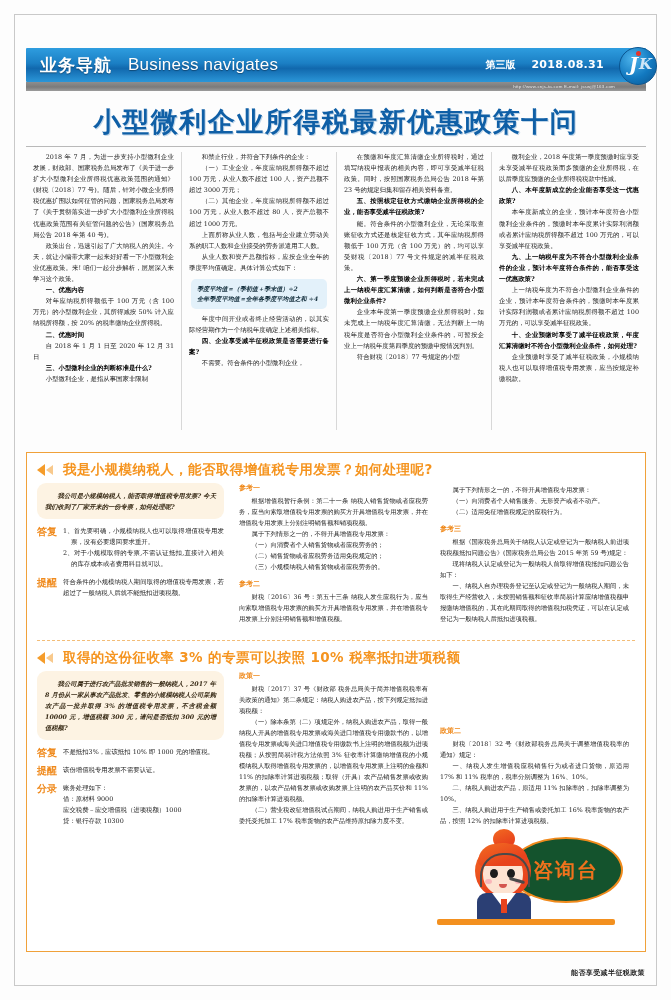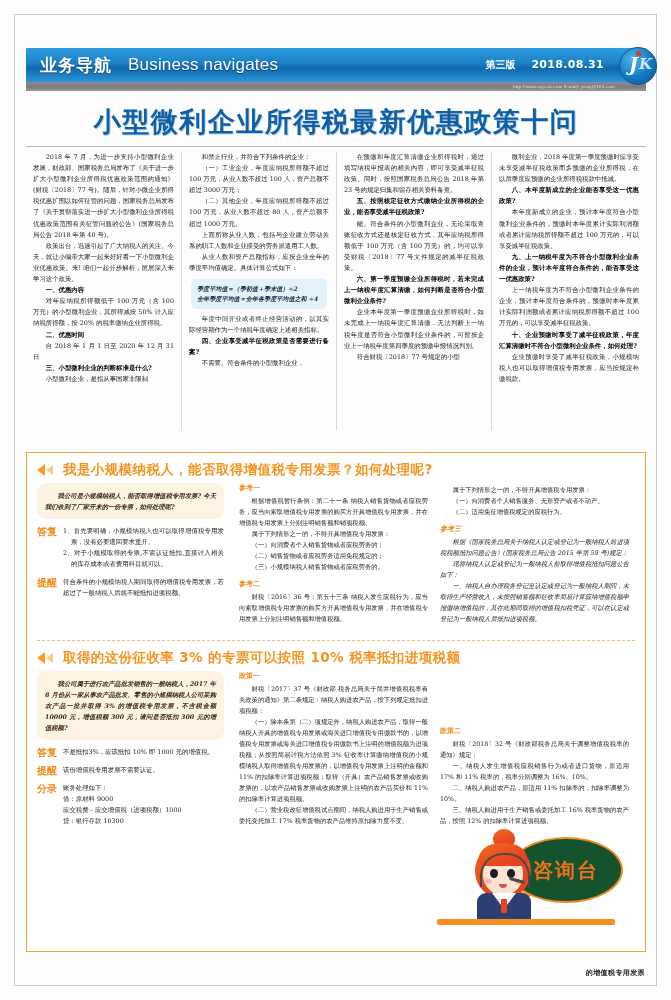--- a/index.html
+++ b/index.html
@@ -368,21 +368,21 @@
             </div>
           </div>
         </div>
 
         <div class="qa-right-col">
           <div class="ref-b">
             <p>属于下列情形之一的，不得开具增值税专用发票：</p>
             <p>（一）向消费者个人销售服务、无形资产或者不动产。</p>
             <p>（二）适用免征增值税规定的应税行为。</p>
           </div>
-          <div class="ref-blk" style="margin-top:7px;font-style:italic;">
+          <div class="ref-blk" style="margin-top:7px;">
             <div class="ref-h">参考三</div>
             <div class="ref-b">
               <p>根据《国家税务总局关于纳税人认定或登记为一般纳税人前进项税税额抵扣问题公告》(国家税务总局公告 2015 年第 59 号)规定：</p>
               <p>现将纳税人认定或登记为一般纳税人前取得增值税抵扣问题公告如下：</p>
               <p>一、纳税人自办理税务登记至认定或登记为一般纳税人期间，未取得生产经营收入，未按照销售额和征收率简易计算应纳增值税额申报缴纳增值税的，其在此期间取得的增值税扣税凭证，可以在认定或登记为一般纳税人后抵扣进项税额。</p>
             </div>
           </div>
         </div>
       </div>
     </div>
@@ -469,14 +469,14 @@
               <div class="g-tie"></div>
             </div>
             <div class="desk"></div>
           </div>
         </div>
       </div>
     </div>
 
   </div>
 
-  <div class="footer-note">的增值税专用发票</div>
+  <div class="footer-note">能否享受减半征税政策</div>
 </div>
 
 </body></html>

